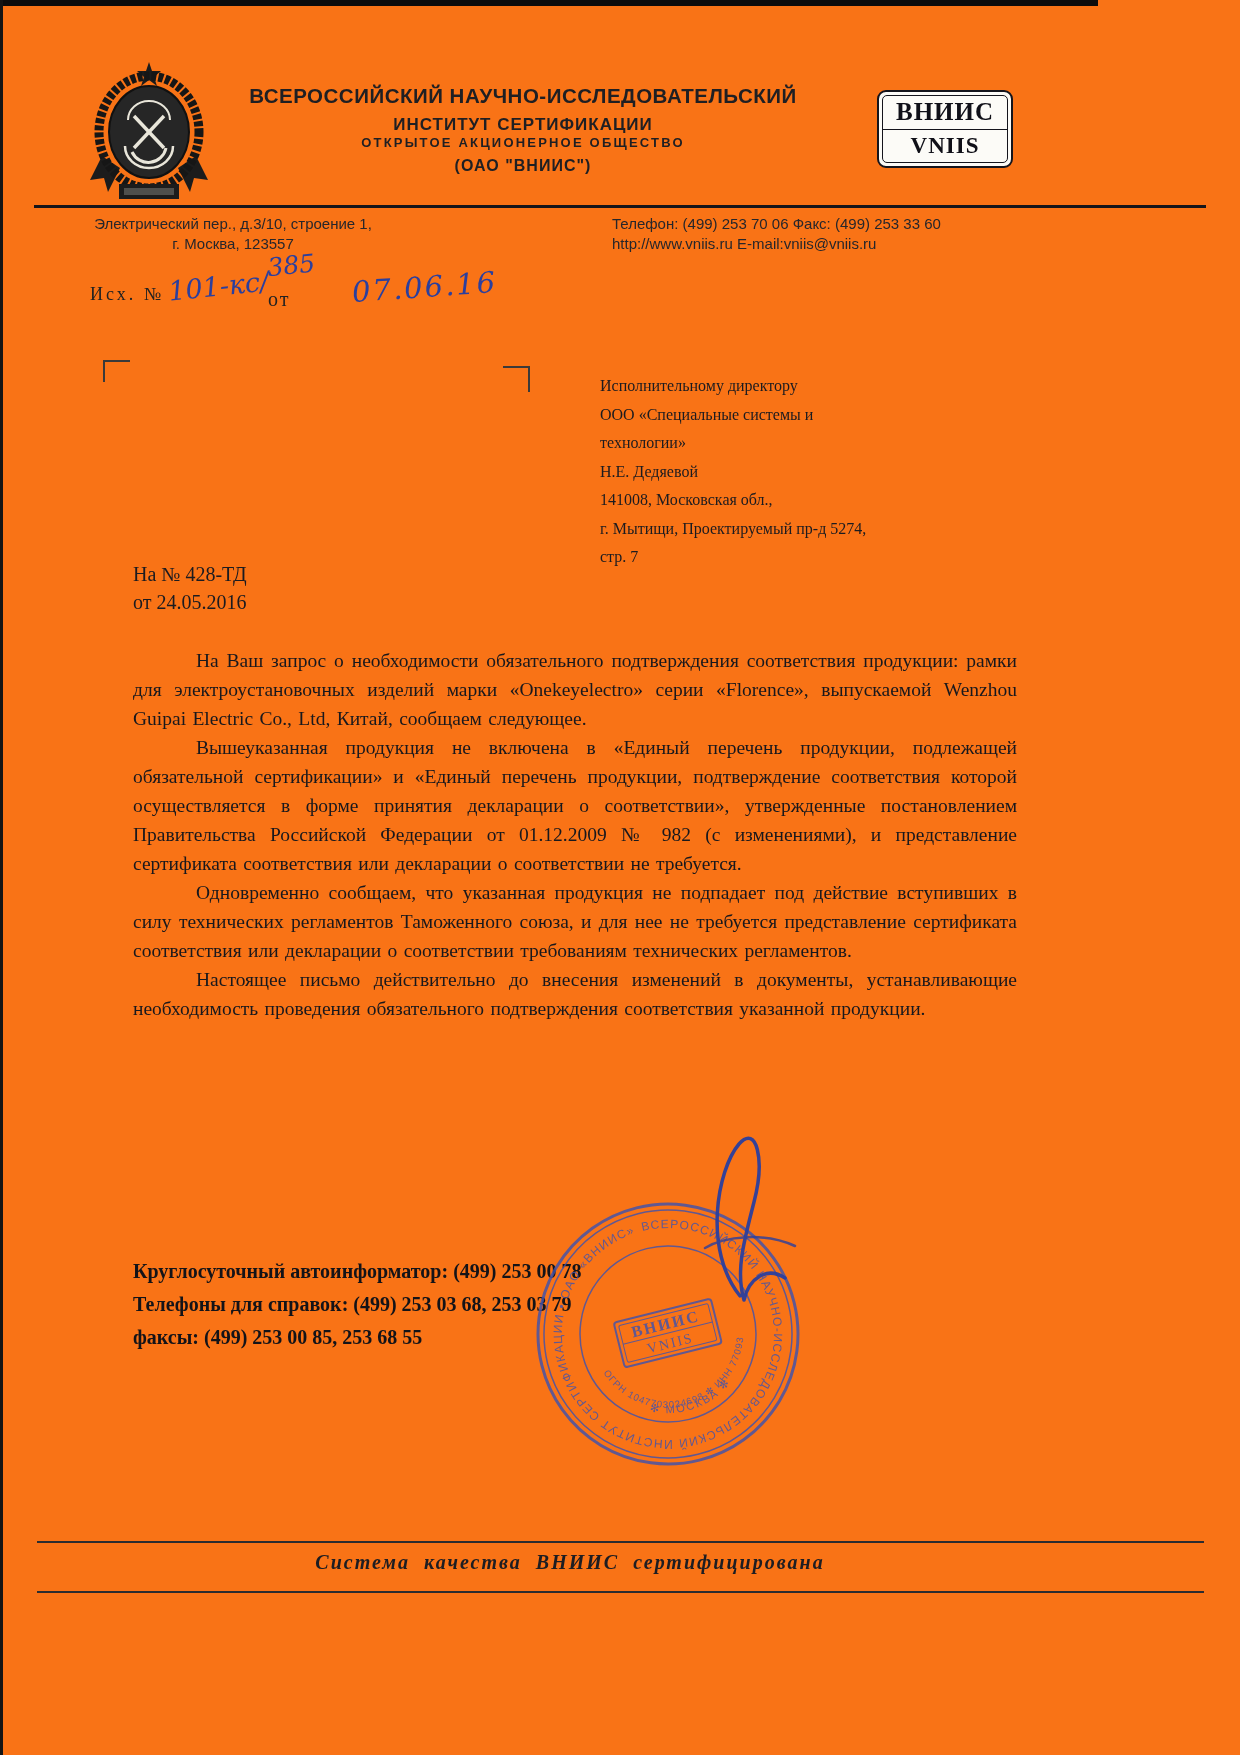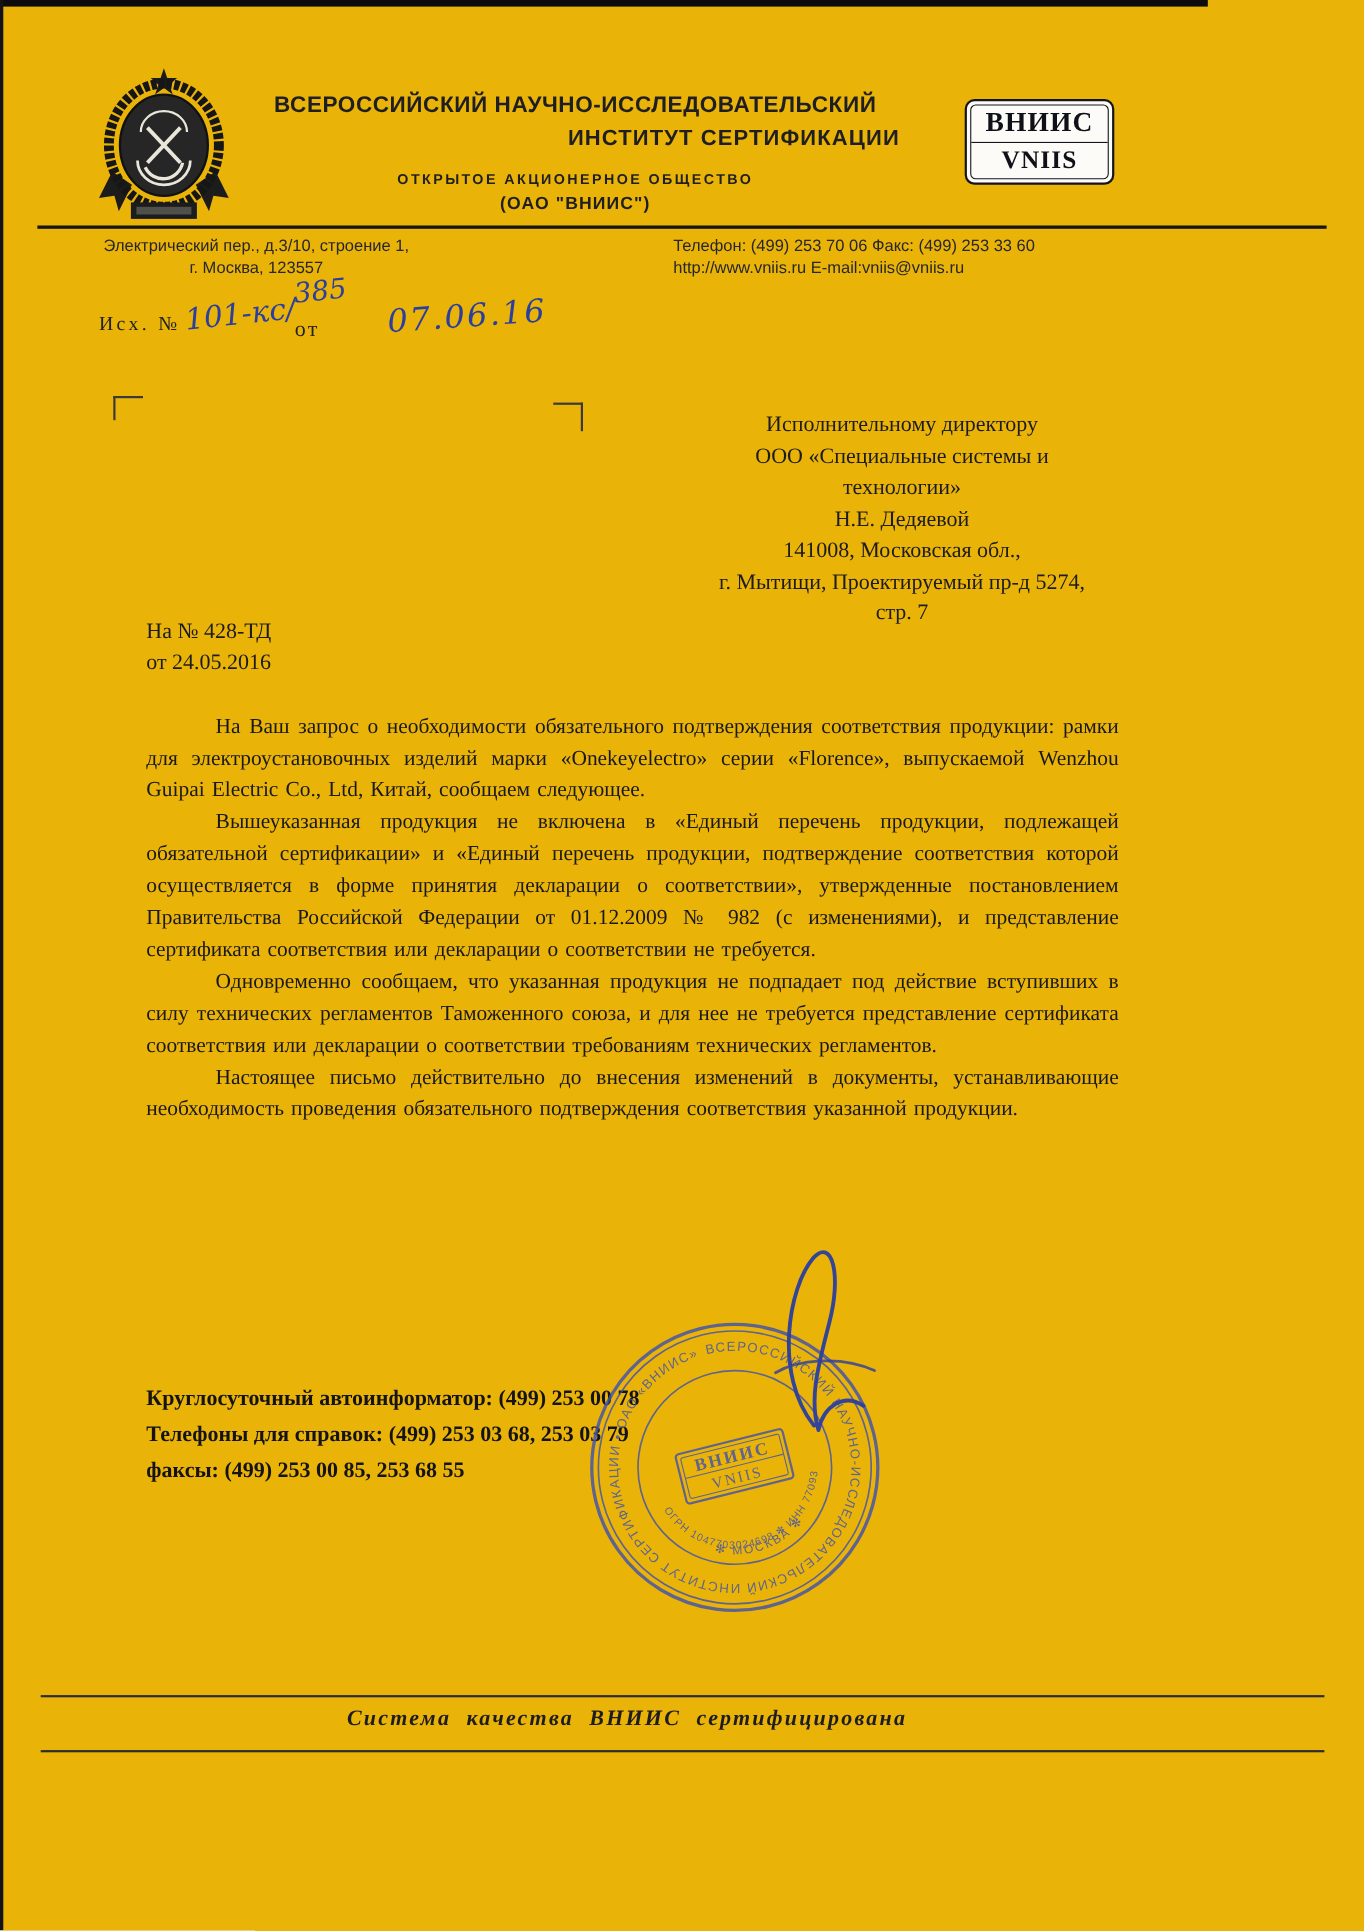--- a/index.html
+++ b/index.html
@@ -1,34 +1,34 @@
 <!DOCTYPE html>
 <html><head>
 <meta charset="utf-8">
 <style>
   * { margin:0; padding:0; box-sizing:border-box; }
   html,body { background:#e8e8e8; }
   .page {
     position:relative; width:1240px; height:1755px; margin:0 auto;
-    background:#eab308; color:#1c1c1c; overflow:hidden;
+    background:#f97316; color:#1c1c1c; overflow:hidden;
     font-family:"Liberation Serif", serif;
     padding-left:43px;
   }
   
   .scan-top  { position:absolute; left:0; top:0; width:1098px; height:6px; background:#0c0c0c; }
   .scan-left { position:absolute; left:0; top:0; width:3px; height:1755px; background:#141414; }
 
   
   .emblem { position:absolute; left:88px; top:60px; width:122px; height:148px; }
 
   
   .org { position:absolute; left:228px; top:84px; width:590px; text-align:center;
          font-family:"Liberation Sans", sans-serif; font-weight:bold; color:#1f1f23; }
   .org-l1 { font-size:20.5px; letter-spacing:.5px; margin-bottom:7px; }
-  .org-l2 { font-size:20px; letter-spacing:1px; margin-bottom:17px;text-align:right; }
+  .org-l2 { font-size:17px; letter-spacing:1px; margin-bottom:0; }
   .org-l3 { font-size:13px; letter-spacing:2.2px; margin-bottom:7px; }
   .org-l4 { font-size:16px; letter-spacing:1px; }
 
   
   .badge { position:absolute; left:877px; top:90px; width:136px; height:78px;
            border:2.5px solid #14141c; border-radius:9px; padding:3px; background:#fcfbf7; }
   .badge-inner { width:100%; height:100%; border:1.5px solid #14141c; border-radius:5px;
                  display:flex; flex-direction:column; }
   .badge-row { flex:1; display:flex; align-items:center; justify-content:center;
                font-family:"Liberation Serif", serif; font-weight:bold; color:#101018; }
@@ -50,21 +50,21 @@
   .out-from { position:absolute; left:268px; top:288px; font-size:20px; letter-spacing:2px; color:#222; }
   .out-date { position:absolute; left:352px; top:270px; font-size:29px; letter-spacing:2px; transform:rotate(-4deg); }
 
   
   .crop-left  { position:absolute; left:103px; top:360px; width:27px; height:22px;
                 border-left:2px solid #3a3a3a; border-top:2px solid #3a3a3a; }
   .crop-right { position:absolute; left:503px; top:366px; width:27px; height:26px;
                 border-right:2px solid #3a3a3a; border-top:2px solid #3a3a3a; }
 
   .recipient { position:absolute; left:600px; top:372px; width:440px;
-               font-size:20px; line-height:28.5px; color:#1b1b20;text-align:center; }
+               font-size:16px; line-height:28.5px; color:#1b1b20; }
 
   .reply-ref { position:absolute; left:133px; top:560px; font-size:20px; line-height:28px; color:#1b1b20; }
 
   .body-text { position:absolute; left:133px; top:646px; width:884px; }
   .body-text p { font-size:19.5px; line-height:29px; text-align:justify; text-indent:63px;
                  color:#18181d; word-spacing:1.5px; }
 
   .sign-row { position:absolute; left:133px; top:1175px; width:884px;
               display:flex; justify-content:space-between; font-size:20px; color:#18181d; }
 

